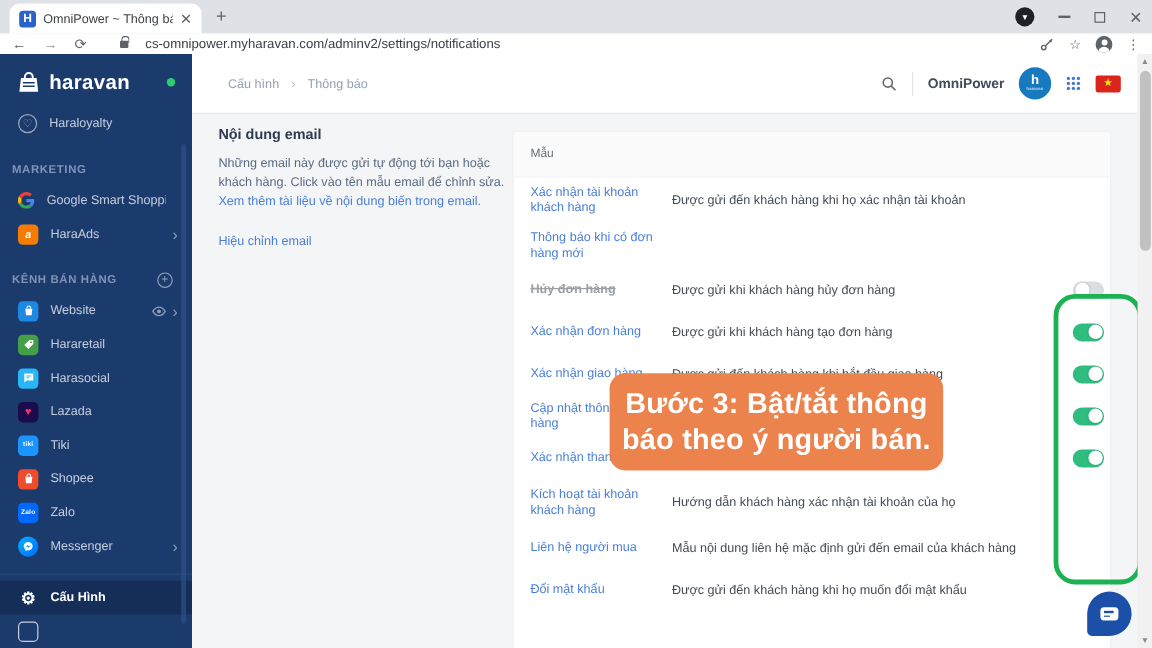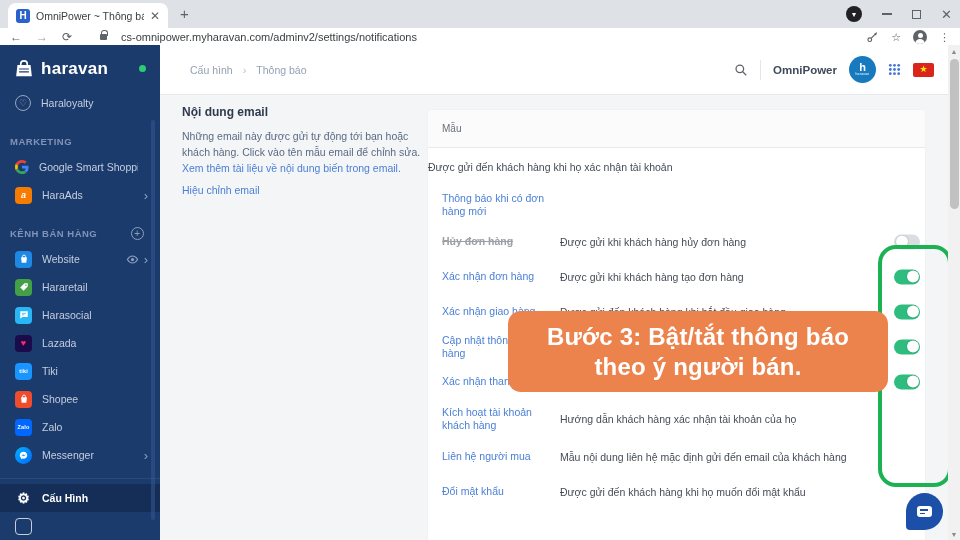--- a/index.html
+++ b/index.html
@@ -76,21 +76,21 @@
   .avatar-app .h { font-size:11px; font-weight:bold; }
   .avatar-app .sub { font-size:3.5px; letter-spacing:.2px; }
   .flag { width:21px; height:14px; background:#da251d; border-radius:2px; color:#ffec00; font-size:9px;
          display:flex; align-items:center; justify-content:center; line-height:1; }
 
   
   .left-panel { position:absolute; left:182px; top:105px; width:242px; }
   .panel-title { font-size:12px; font-weight:bold; color:#2e3a4d; margin-bottom:9px; }
   .panel-desc { font-size:10.5px; color:#5a6b82; line-height:16px; }
   .link { color:#4a7fd6; }
-  .edit-link { display:inline-block; margin-top:8px; font-size:10.5px; color:#4a7fd6; }
+  .edit-link { display:inline-block; margin-top:19px; font-size:10.5px; color:#4a7fd6; }
 
   .card { position:absolute; left:428px; top:110px; width:497px; height:440px; background:#fff;
          border-radius:3px 3px 0 0; box-shadow:0 0 2px rgba(0,0,0,.06); }
   .thead { display:flex; height:38px; align-items:center; background:#fbfbfc;
          border-bottom:1px solid #e8eaed; border-radius:3px 3px 0 0; }
   .th-name { width:132px; padding-left:14px; font-size:10px; color:#697077; }
   .th-desc { flex:1; font-size:10px; color:#697077; }
   .trow { position:relative; display:flex; align-items:center; min-height:35px; }
   .trow:nth-child(1), .trow:nth-child(2) { min-height:38px; }
   .trow:nth-child(8) { min-height:40px; }
@@ -101,21 +101,21 @@
   .toggle { position:absolute; right:5px; top:50%; transform:translateY(-50%); width:26px; height:15px;
          border-radius:8px; }
   .toggle .knob { position:absolute; top:1.5px; width:12px; height:12px; border-radius:50%; background:#fff;
          box-shadow:0 0 1.5px rgba(0,0,0,.3); }
   .toggle.on { background:#2ebd7f; } .toggle.on .knob { right:1.5px; }
   .toggle.off { background:#dadde1; } .toggle.off .knob { left:1.5px; }
 
   
   .green-rect { position:absolute; left:878px; top:245px; width:74px; height:242px;
          border:4px solid #1cb152; border-radius:18px; z-index:5; pointer-events:none; }
-  .callout { position:absolute; left:508px; top:311px; width:380px; height:81px; background:#ed834c;
+  .callout { position:absolute; left:508px; top:311px; width:278px; height:81px; background:#ed834c;
          border-radius:13px; z-index:6; display:flex; align-items:center; justify-content:center;
          text-align:center; padding:0 10px; }
   .callout-text { color:#fff; font-size:24px; font-weight:bold; line-height:30px; letter-spacing:.2px; }
   .chat-btn { position:absolute; left:906px; top:493px; width:37px; height:37px; background:#1b4fa8;
          border-radius:50% 50% 50% 4px; z-index:7; display:flex; align-items:center; justify-content:center; }
   .chat-glyph { width:15px; height:11px; background:#fff; border-radius:3px; position:relative; }
   .chat-glyph:before { content:""; position:absolute; left:3px; top:3px; width:8px; height:1.6px; background:#1b4fa8; }
   .chat-glyph:after { content:""; position:absolute; left:3px; top:6.5px; width:5px; height:1.6px; background:#1b4fa8; }
 
   
@@ -332,20 +332,21 @@
     <div class="panel-desc"><span>Những email này được gửi tự động tới bạn hoặc khách hàng. Click vào tên mẫu email để chỉnh sửa. </span><span class="link">Xem thêm tài liệu về nội dung biến trong email.</span></div>
     <span class="edit-link">Hiệu chỉnh email</span>
   </div>
 
   <div class="card">
     <div class="thead">
       <span class="th-name">Mẫu</span>
     </div>
     <div>
         <div class="trow">
+          <span class="td-name"><span class="link-name">Xác nhận tài khoản khách hàng</span></span>
           <span class="td-desc">Được gửi đến khách hàng khi họ xác nhận tài khoản</span>
         </div>
         <div class="trow">
           <span class="td-name"><span class="link-name">Thông báo khi có đơn hàng mới</span></span>
         </div>
         <div class="trow">
           <span class="td-name"><span class="strike">Hủy đơn hàng</span></span>
           <span class="td-desc">Được gửi khi khách hàng hủy đơn hàng</span>
           <span class="toggle off">
             <span class="knob"></span>

